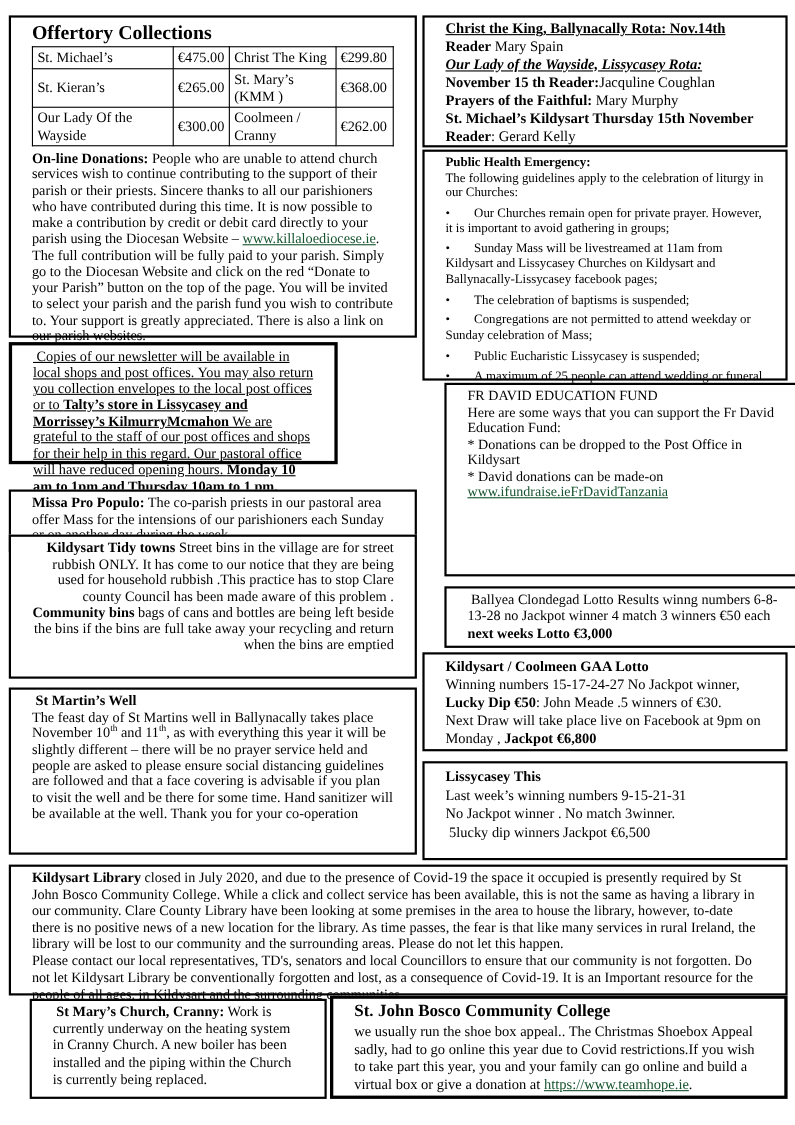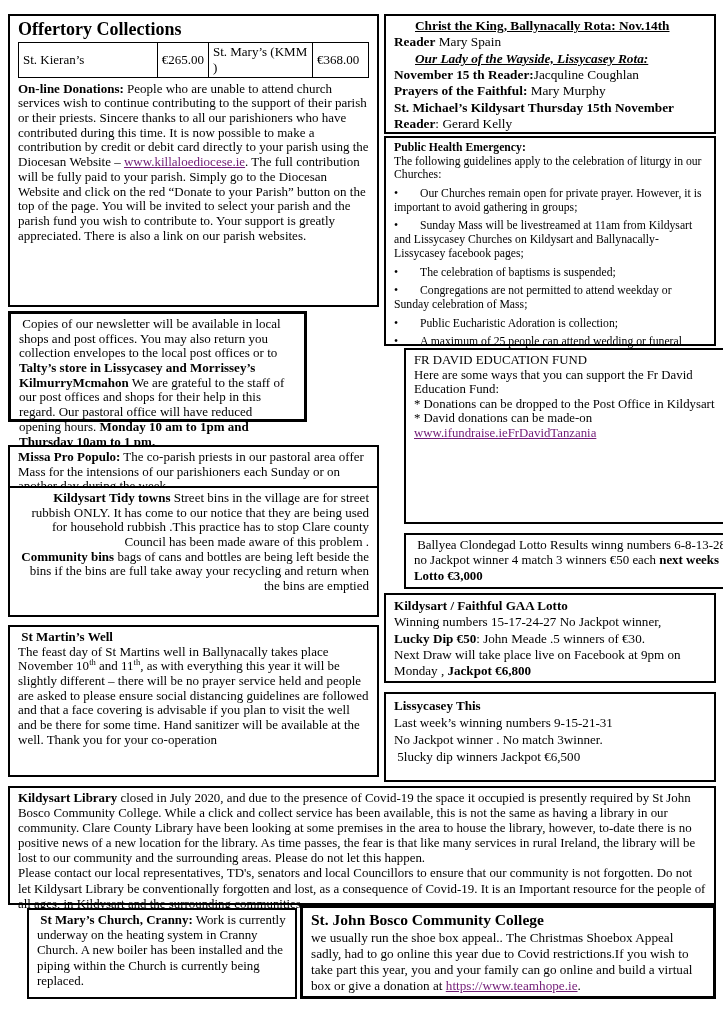--- a/index.html
+++ b/index.html
@@ -4,37 +4,37 @@
 <style>
   * { margin:0; padding:0; box-sizing:border-box; }
   html, body { background:#ffffff; }
   body {
     width:723px; height:1023px; position:relative;
     font-family:"Liberation Serif", serif; color:#000;
     overflow:hidden;
   }
   .box {
     position:absolute; border:2px solid #000; background:#fff;
-    padding:3px 8px;
+    padding:3px 19px;
   }
   .bt { font-size:13px; line-height:1.13; }
   b { font-weight:bold; }
-  .u { text-decoration:underline;margin-left:21px; }
+  .u { text-decoration:underline; }
   .i { font-style:italic; }
-  .link { color:#701a75; text-decoration:underline; cursor:pointer; }
+  .link { color:#14532d; text-decoration:underline; cursor:pointer; }
   sup { font-size:8.5px; vertical-align:super; line-height:0; }
 
   
   #offertory { left:8px; top:14px; width:371px; height:293px; }
   #offertory h1 { font-size:18px; font-weight:bold; line-height:1.15; margin-bottom:2px; }
   .otable { width:100%; border-collapse:collapse; margin-bottom:4px; }
   .otable td { border:1.5px solid #000; font-size:13px; padding:1px 4px; height:20px; }
   .c1 { width:40%; } .c2 { width:14%; } .c3 { width:30%; } .c4 { width:16%; }
 
-  #copies    { left:8px; top:311px; width:299px; height:111px; border-width:3px; }
+  #copies    { left:8px; top:311px; width:299px; height:111px; border-width:3px;text-decoration:underline; }
   #missa     { left:8px; top:425px; width:371px; height:57px;margin-top:20px; }
   #tidy      { left:8px; top:486px; width:371px; height:131px;text-align:right; }
   #stmartins { left:8px; top:625px; width:371px; height:152px; }
   .para2 { margin-top:0px; }
 
   
   #rota { left:384px; top:14px; width:332px; height:120px; padding-top:2px; }
   #rota .line { font-size:13.3px; line-height:1.23; font-weight:bold; }
   #rota .reg { font-weight:normal; }
 
@@ -67,24 +67,36 @@
 </head>
 <body>
 
 <main class="page">
 
   <section class="box" id="offertory">
     <h1>Offertory Collections</h1>
     <table class="otable">
       <tbody>
         <tr>
+            <td class="c1">St. Michael’s</td>
+            <td class="c2">€475.00</td>
+            <td class="c3">Christ The King</td>
+            <td class="c4">€299.80</td>
+          </tr>
+        <tr>
             <td class="c1">St. Kieran’s</td>
             <td class="c2">€265.00</td>
             <td class="c3">St. Mary’s (KMM )</td>
             <td class="c4">€368.00</td>
+          </tr>
+        <tr>
+            <td class="c1">Our Lady Of the Wayside</td>
+            <td class="c2">€300.00</td>
+            <td class="c3">Coolmeen / Cranny</td>
+            <td class="c4">€262.00</td>
           </tr>
       </tbody>
     </table>
     <p class="bt"><b>On-line Donations:</b><span> People who are unable to attend church services wish to continue contributing to the support of their parish or their priests. Sincere thanks to all our parishioners who have contributed during this time. It is now possible to make a contribution by credit or debit card directly to your parish using the Diocesan Website – </span><a class="link">www.killaloediocese.ie</a><span>. The full contribution will be fully paid to your parish. Simply go to the Diocesan Website and click on the red “Donate to your Parish” button on the top of the page. You will be invited to select your parish and the parish fund you wish to contribute to. Your support is greatly appreciated. There is also a link on our parish websites.</span></p>
   </section>
 
   <section class="box" id="copies">
     <p class="bt"><span>&nbsp;Copies of our newsletter will be available in local shops and post offices. You may also return you collection envelopes to the local post offices or to </span><b>Talty’s store in Lissycasey and Morrissey’s KilmurryMcmahon</b><span> We are grateful to the staff of our post offices and shops for their help in this regard. Our pastoral office will have reduced opening hours. </span><b>Monday 10 am to 1pm and Thursday 10am to 1 pm.</b></p>
   </section>
 
@@ -112,37 +124,37 @@
     <div class="line"><b>Reader</b><span class="reg">: Gerard Kelly</span></div>
   </section>
 
   <section class="box" id="public-health">
     <div class="ph"><b>Public Health Emergency:</b></div>
     <div class="ph">The following guidelines apply to the celebration of liturgy in our Churches:</div>
     <div class="bullet"><span class="bdot">•</span><span>Our Churches remain open for private prayer. However, it is important to avoid gathering in groups;</span></div>
     <div class="bullet"><span class="bdot">•</span><span>Sunday Mass will be livestreamed at 11am from Kildysart and Lissycasey Churches on Kildysart and Ballynacally-Lissycasey facebook pages;</span></div>
     <div class="bullet"><span class="bdot">•</span><span>The celebration of baptisms is suspended;</span></div>
     <div class="bullet"><span class="bdot">•</span><span>Congregations are not permitted to attend weekday or Sunday celebration of Mass;</span></div>
-    <div class="bullet"><span class="bdot">•</span><span>Public Eucharistic Adoration is collection;</span></div>
+    <div class="bullet"><span class="bdot">•</span><span>Public Eucharistic Lissycasey is suspended;</span></div>
     <div class="bullet"><span class="bdot">•</span><span>A maximum of 25 people can attend wedding or funeral</span></div>
   </section>
 
   <section class="box" id="fr-david">
     <div class="fd">FR DAVID EDUCATION FUND</div>
     <div class="fd">Here are some ways that you can support the Fr David Education Fund:</div>
     <div class="fd">* Donations can be dropped to the Post Office in Kildysart</div>
     <div class="fd"><span>* David donations can be made-on </span><a class="link">www.ifundraise.ieFrDavidTanzania</a></div>
   </section>
 
   <section class="box" id="ballyea">
     <p class="bt"><span>&nbsp;Ballyea Clondegad Lotto Results winng numbers 6-8-13-28 no Jackpot winner 4 match 3 winners €50 each </span><b>next weeks Lotto €3,000</b></p>
   </section>
 
   <section class="box" id="gaa">
-    <div class="bt"><b>Kildysart / Faithful GAA Lotto</b></div>
+    <div class="bt"><b>Kildysart / Coolmeen GAA Lotto</b></div>
     <div class="bt">Winning numbers 15-17-24-27 No Jackpot winner,</div>
     <div class="bt"><b>Lucky Dip €50</b><span>: John Meade .5 winners of €30.</span></div>
     <div class="bt"><span>Next Draw will take place live on Facebook at 9pm on Monday , </span><b>Jackpot €6,800</b></div>
   </section>
 
   <section class="box" id="lissycasey">
     <div class="bt"><b>Lissycasey This</b></div>
     <div class="bt">Last week’s winning numbers 9-15-21-31</div>
     <div class="bt">No Jackpot winner . No match 3winner.</div>
     <div class="bt">&nbsp;5lucky dip winners Jackpot €6,500</div>

